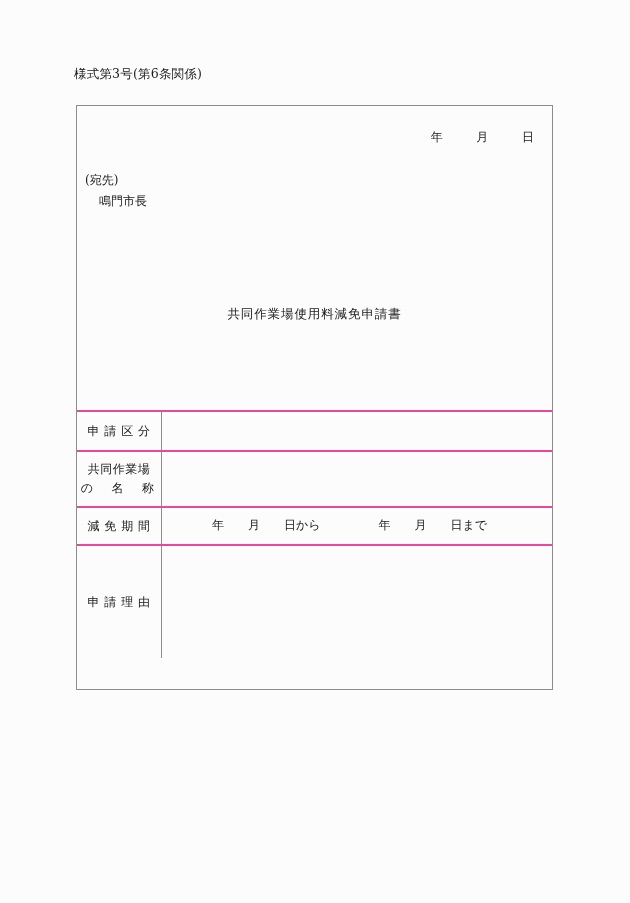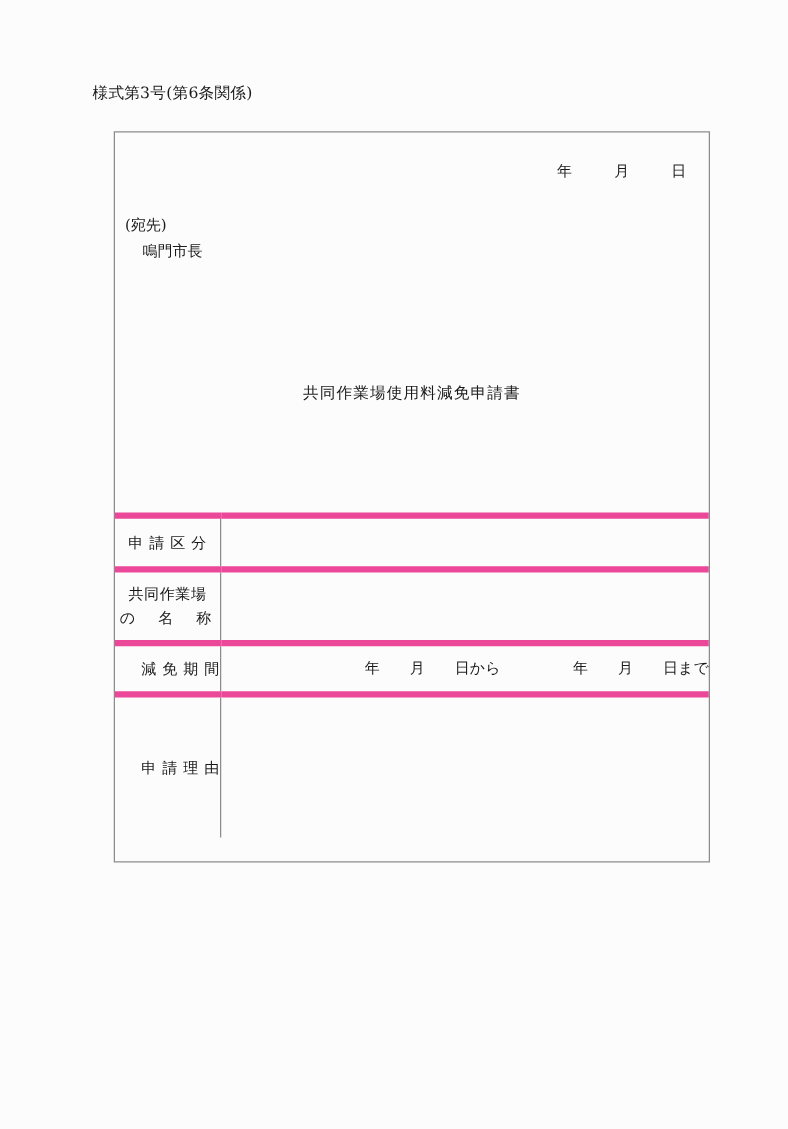--- a/index.html
+++ b/index.html
@@ -29,21 +29,20 @@
 
   
   .sheet {
     position: absolute;
     left: 76px;
     top: 105px;
     width: 477px;
     height: 585px;
     border: 1px solid #8c8c8c;
     box-sizing: border-box;
-    margin-left: 15px;
   }
 
   
   .sheet-upper {
     position: relative;
     height: 304px;
   }
 
   .date-line {
     position: absolute;
@@ -95,21 +94,21 @@
     text-indent: 1em;
   }
 
   
   .form-table {
     width: 100%;
     border-collapse: collapse;
     table-layout: fixed;
   }
   .form-table td {
-    border-top: 5px solid #ec4899;
+    border-top: 2px solid #ec4899;
     border-right: 1px solid #8c8c8c;
     padding: 0;
     vertical-align: middle;
     font-size: 12px;
   }
   .form-table td:last-child { border-right: none; }
 
   .col-label { width: 84px; }
 
   .cell-label {
@@ -121,22 +120,22 @@
   .cell-label .sub { letter-spacing: 3.2px; }
 
   .cell-value {
     padding: 4px 10px;
     line-height: 1.6;
   }
 
   .row-kubun td { height: 38px; }
   .row-name td  { height: 54px; }
   .row-gaku td  { height: 36px; }
-  .row-kikan td { height: 36px; text-align: right; }
-  .row-riyu td  { height: 112px; text-align: right; }
+  .row-kikan td { height: 36px; }
+  .row-riyu td  { height: 112px; }
 
   .row-riyu .cell-label { vertical-align: middle; }
   .row-riyu .cell-value { vertical-align: top; }
 
   .amount-line { white-space: nowrap; }
   .amount-line .label-amt { margin-left: 42px; }
   .amount-line .unit { margin-left: 165px; }
 
   .period-line { white-space: nowrap; padding-left: 50px; }
   .period-line .g-sm { display: inline-block; width: 24px; }

